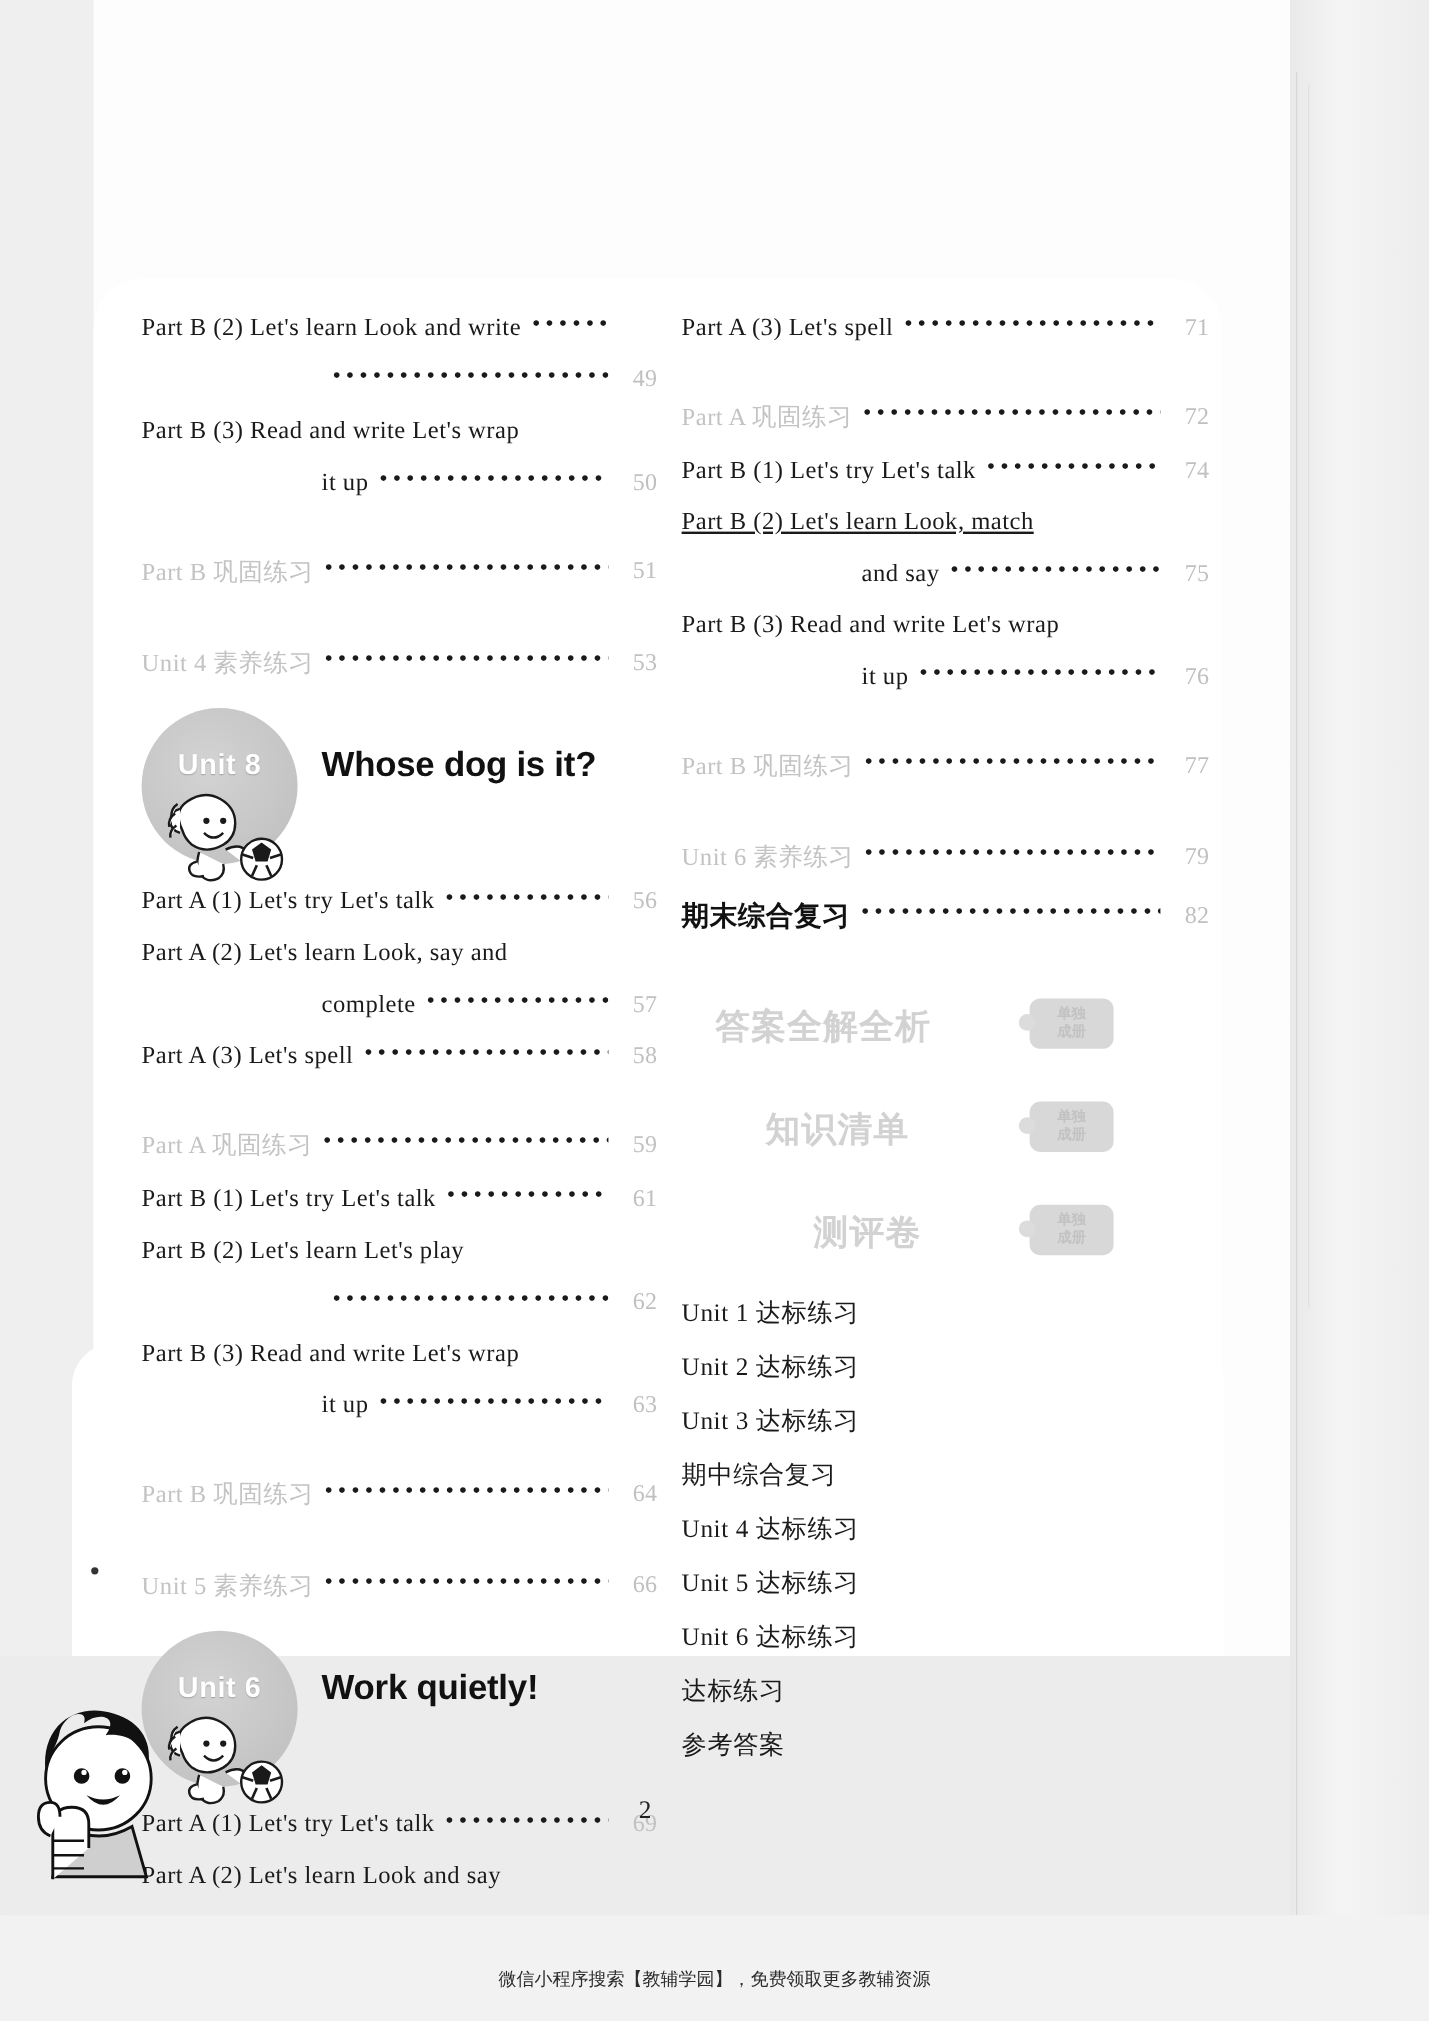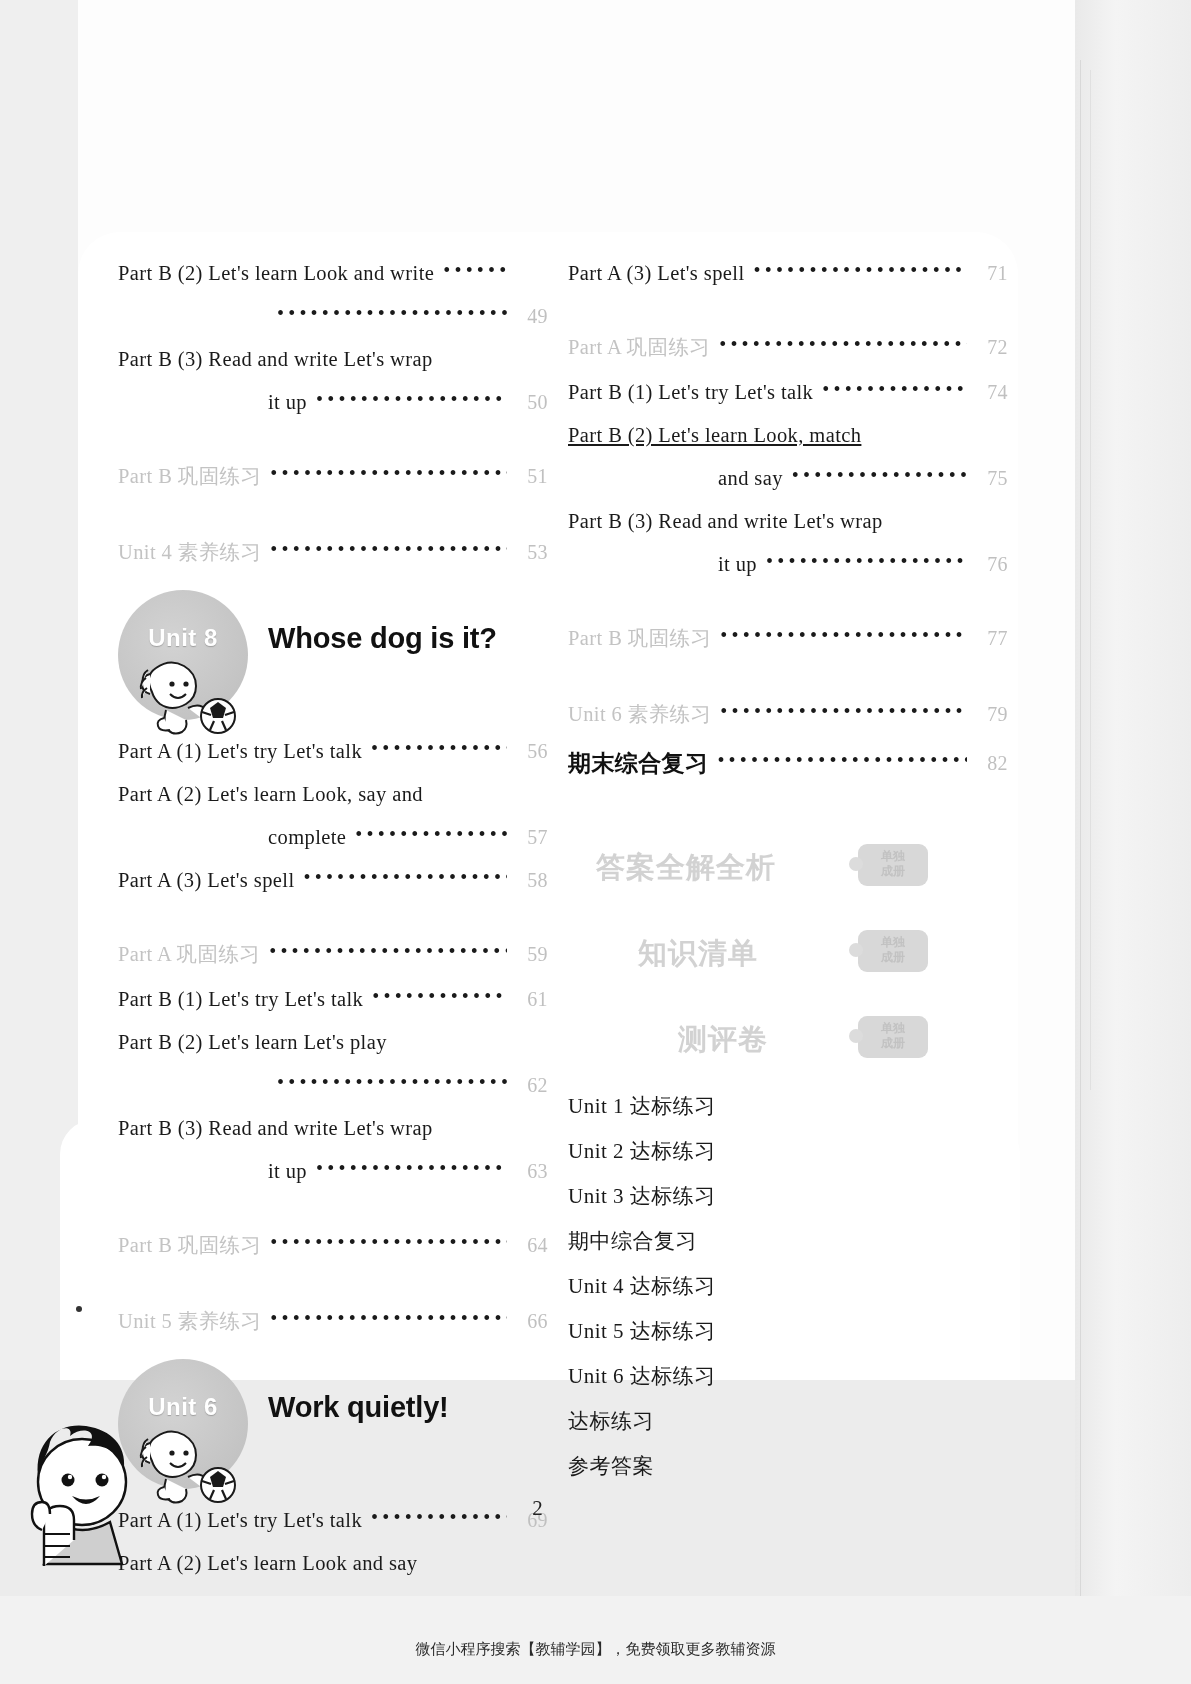--- a/index.html
+++ b/index.html
@@ -362,21 +362,21 @@
     <div class="row faded" style="margin-bottom: 20px;">
       <span class="lbl">Part B 巩固练习</span>
       <span class="dots">••••••••••••••••••••••••••••••••••••••••</span>
       <span class="pg">77</span>
     </div>
     <div class="row faded" style="margin-bottom: 20px;">
       <span class="lbl">Unit 6 素养练习</span>
       <span class="dots">••••••••••••••••••••••••••••••••••••••••</span>
       <span class="pg">79</span>
     </div>
-    <div class="row" style="margin-bottom: 37px;">
+    <div class="row" style="margin-bottom: 25px;">
       <span class="lbl cn-bold">期末综合复习</span>
       <span class="dots">••••••••••••••••••••••••••••••••••••••••</span>
       <span class="pg">82</span>
     </div>
     <div class="ghost-head" style="height: 96px;">
       <div class="ghost-text" style="left: 28px; top: 32px;">答案全解全析</div>
       <div class="ghost-badge" style="left: 290px; top: 28px;">
         <span>单独
 成册</span>
       </div>

